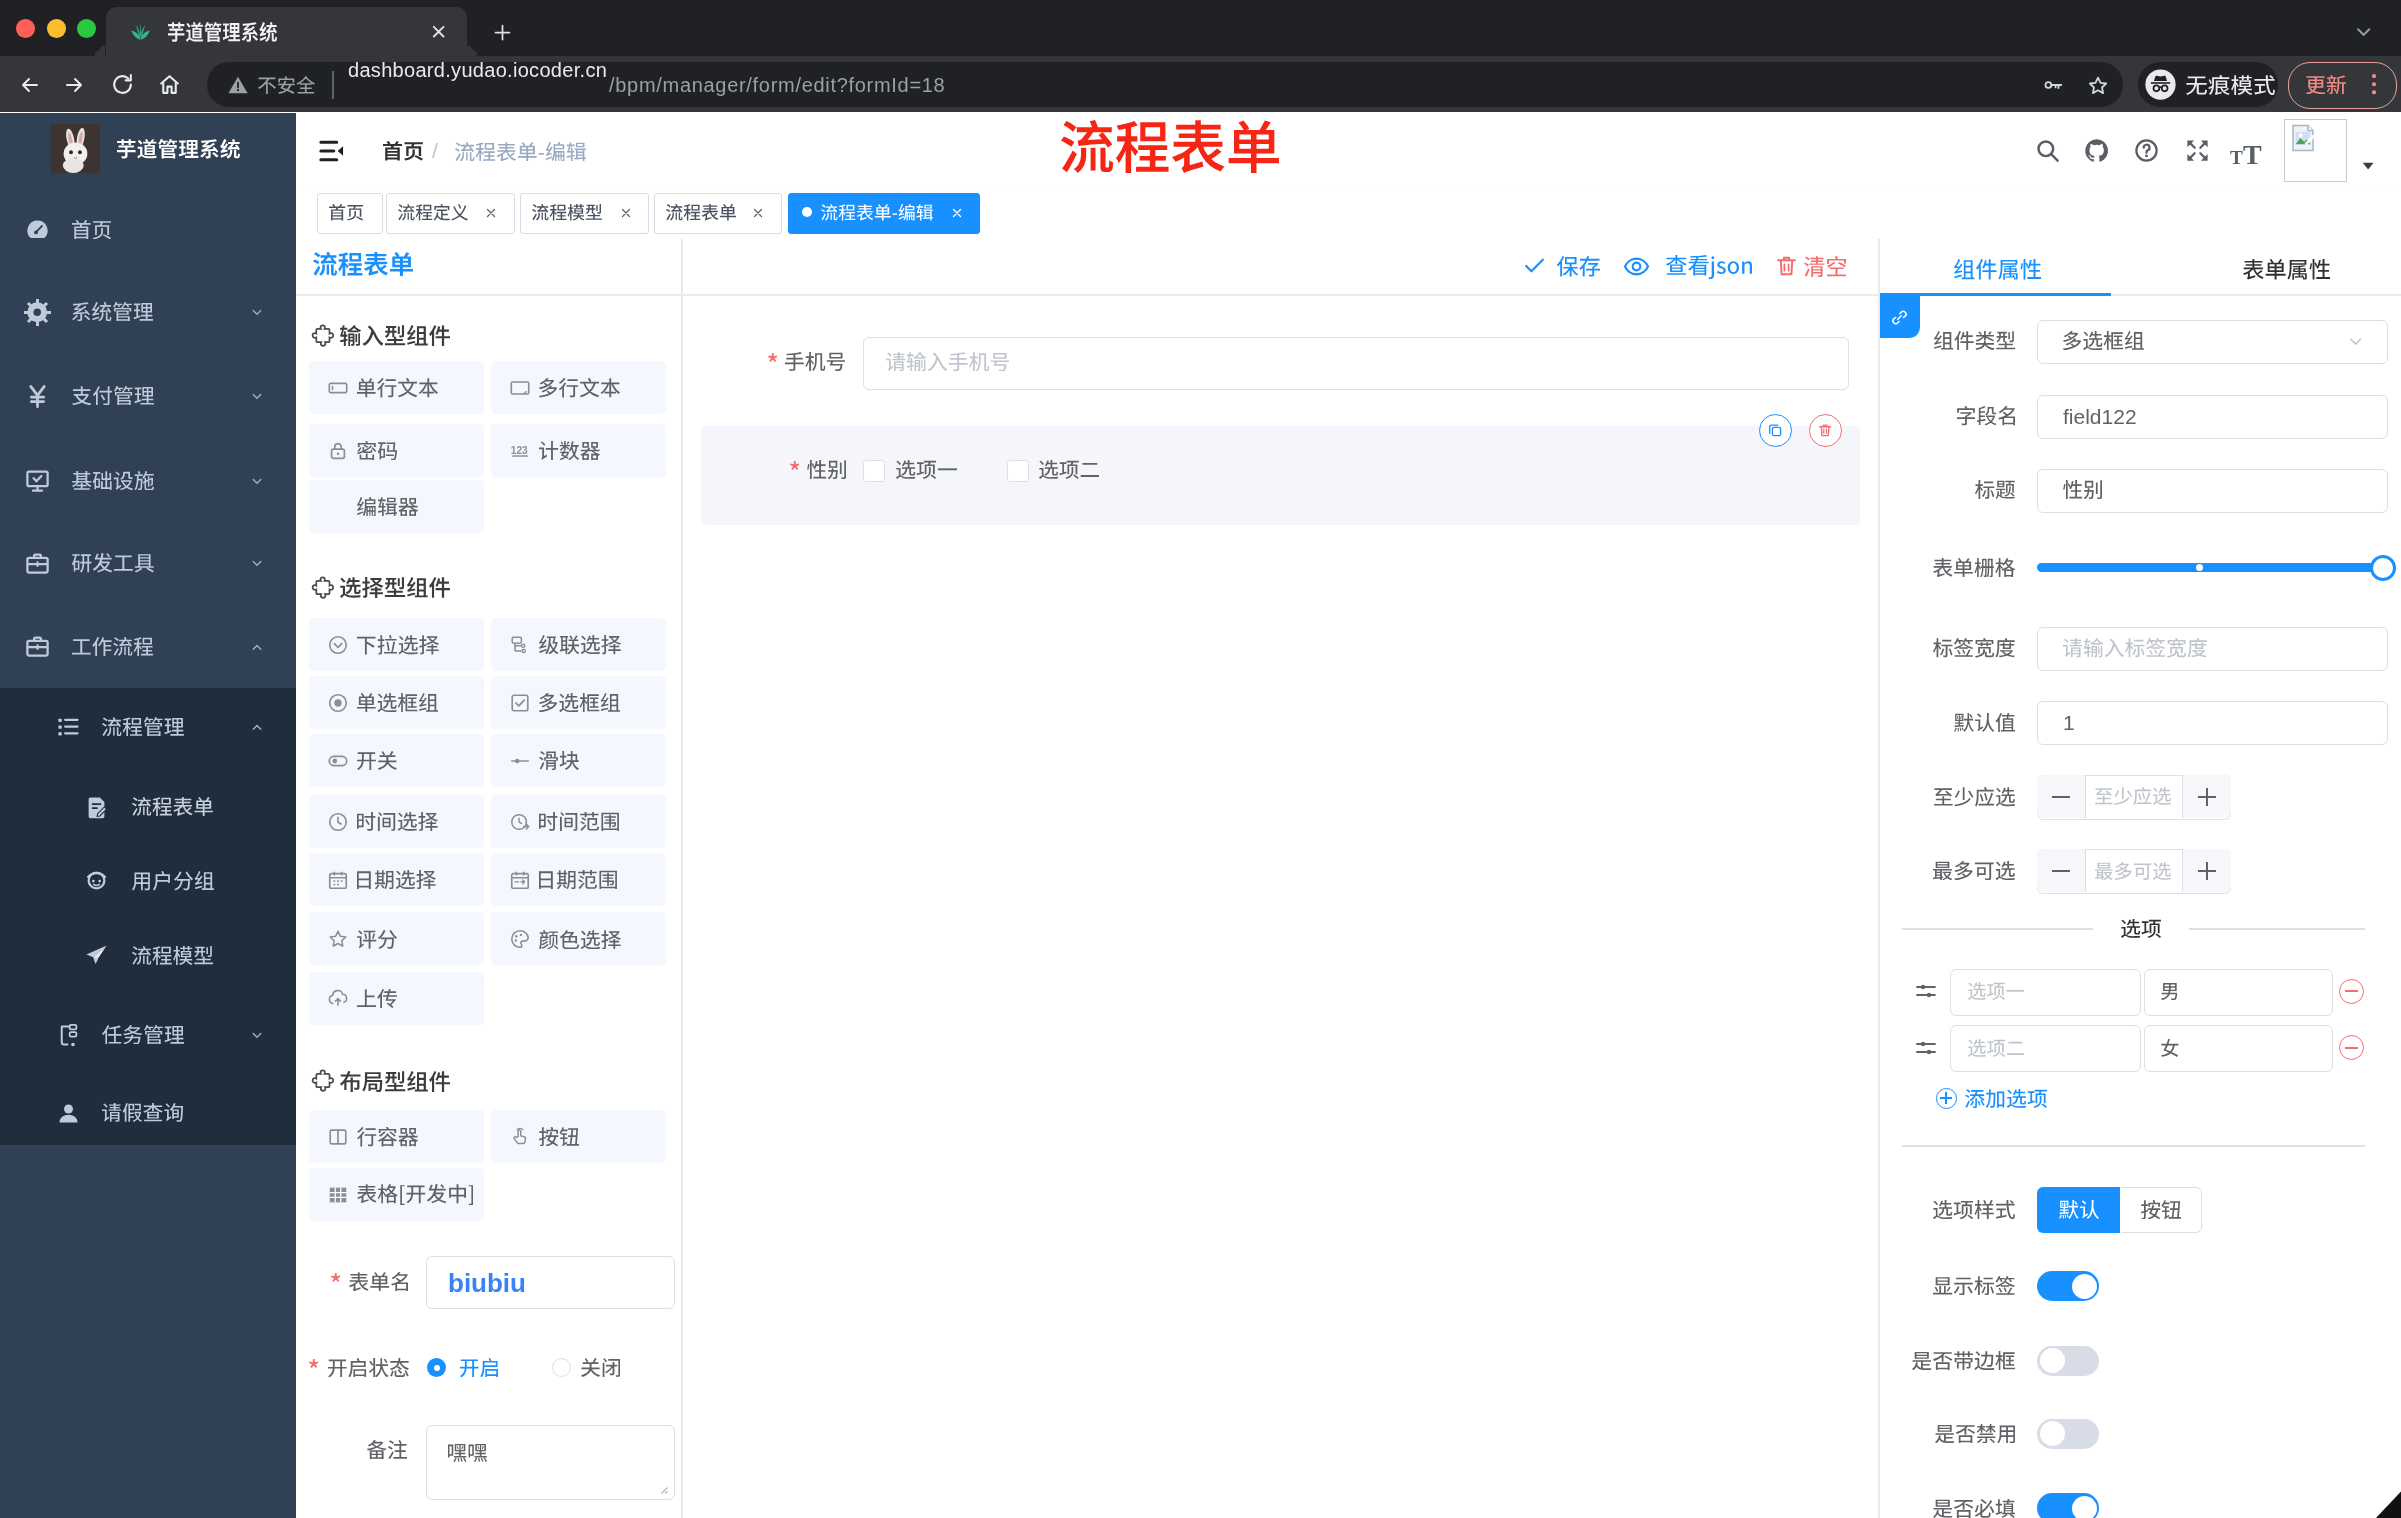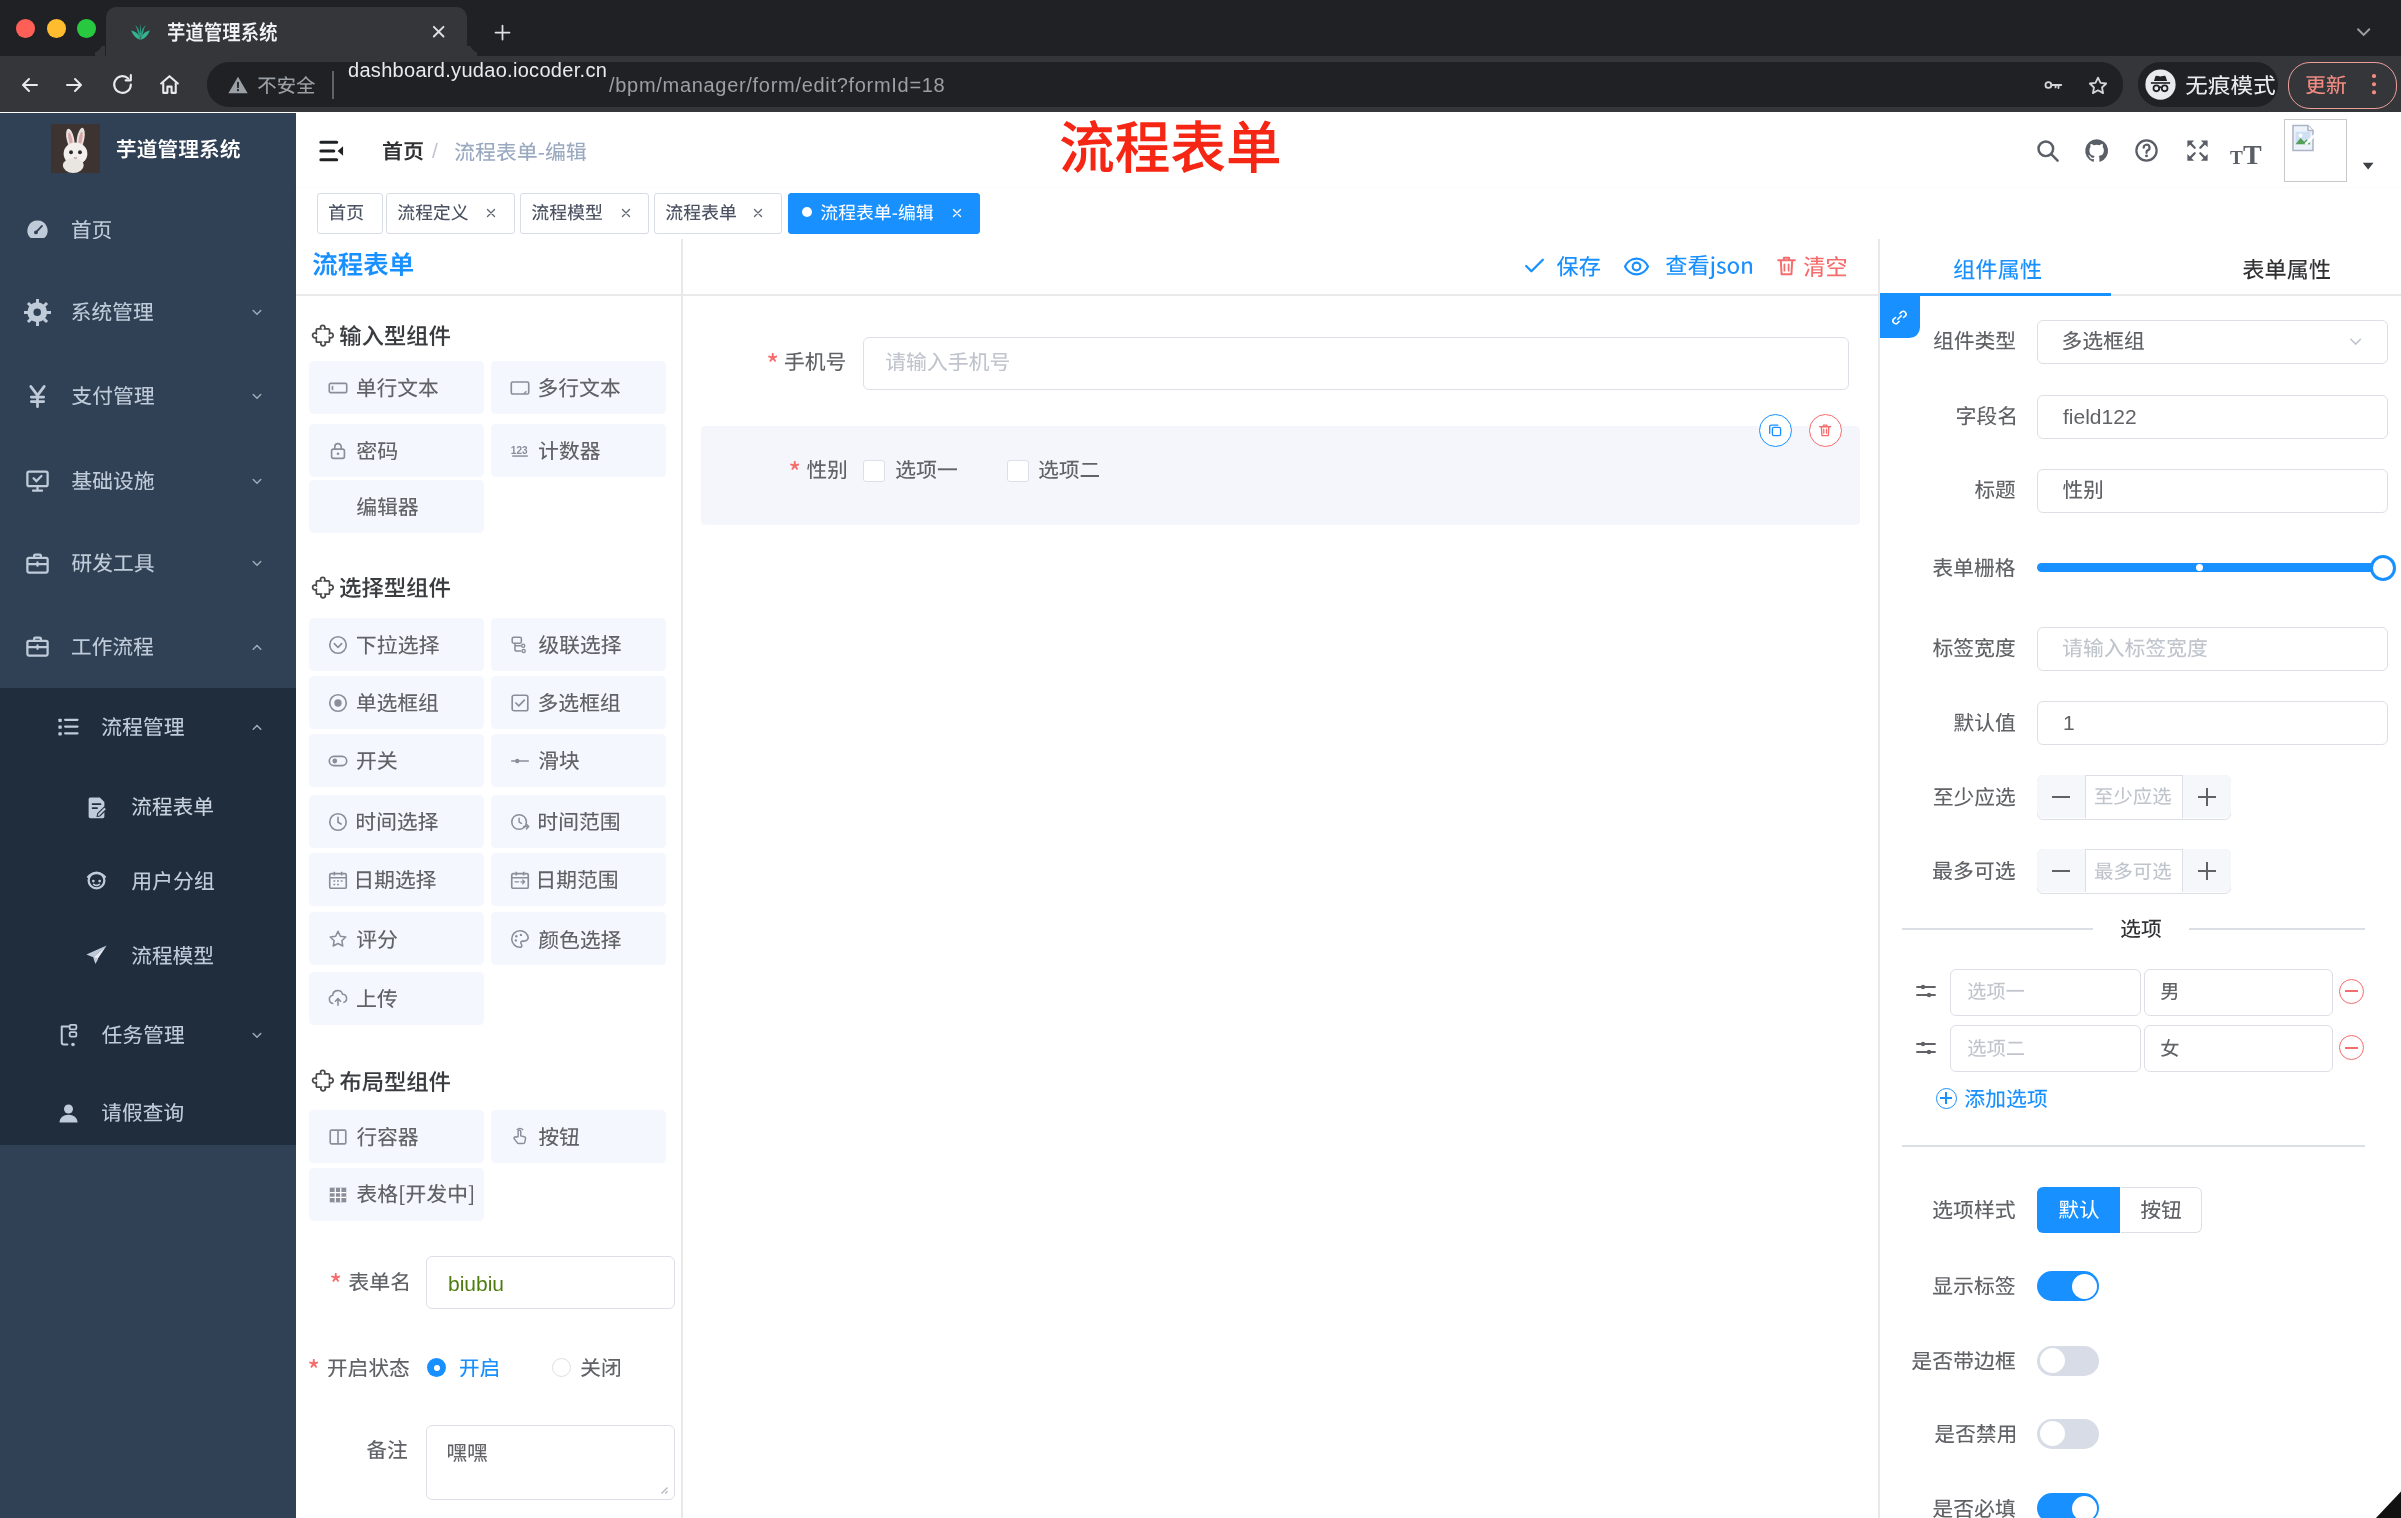--- a/index.html
+++ b/index.html
@@ -926,21 +926,21 @@
     </g>
   </svg>
 <svg style="position:absolute;left:349px;top:1272px" width="59" height="19.3" viewBox="8 -212 705 232" preserveAspectRatio="none" fill="#606266">
     <g>
       <use href="#r8868"></use>
       <use href="#r5355" x="250"></use>
       <use href="#r540d" x="500"></use>
     </g>
   </svg>
 <div style="position:absolute;left:426px;top:1256px;width:247px;height:51px;background:#fff;border:1.5px solid #dcdfe6;border-radius:6px"></div>
-<div style="position:absolute;left:448px;top:1283px;transform:translateY(-50%);font-size:21px;color:#4d7c0f;font-weight:400;white-space:nowrap;line-height:1;">biubiu</div>
+<div style="position:absolute;left:448px;top:1283px;transform:translateY(-50%);font-size:26px;color:#3b82f6;font-weight:700;white-space:nowrap;line-height:1;">biubiu</div>
 <svg style="position:absolute;left:309px;top:1359px" width="9.4" height="9" viewBox="15 -200 88 85" preserveAspectRatio="none" fill="#f56c6c">
     <g>
       <use href="#r2a"></use>
     </g>
   </svg>
 <svg style="position:absolute;left:328px;top:1358px" width="81" height="19.4" viewBox="13 -212 978 233" preserveAspectRatio="none" fill="#606266">
     <g>
       <use href="#r5f00"></use>
       <use href="#r542f" x="250"></use>
       <use href="#r72b6" x="500"></use>

